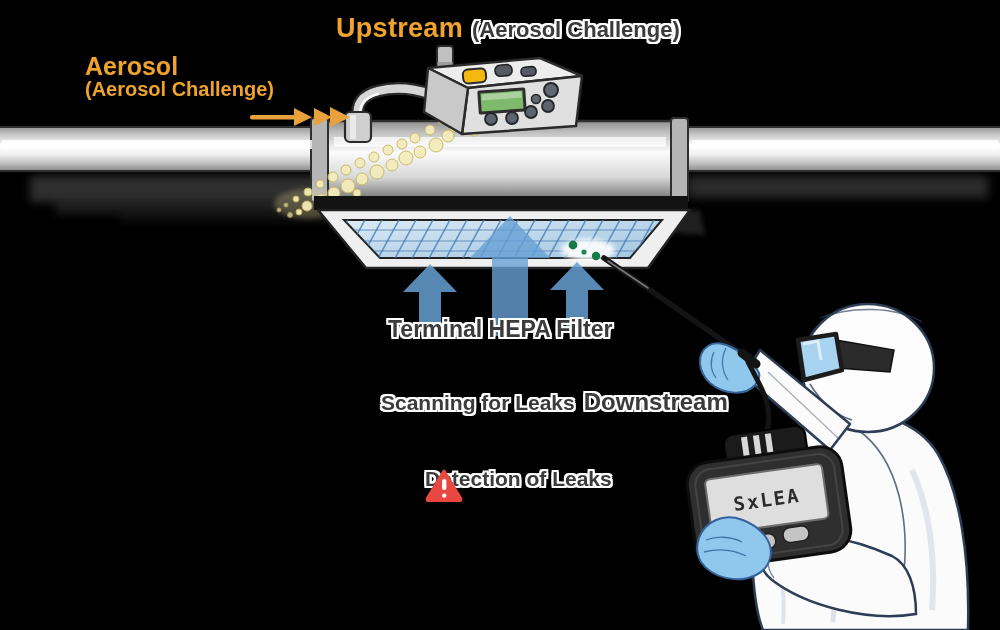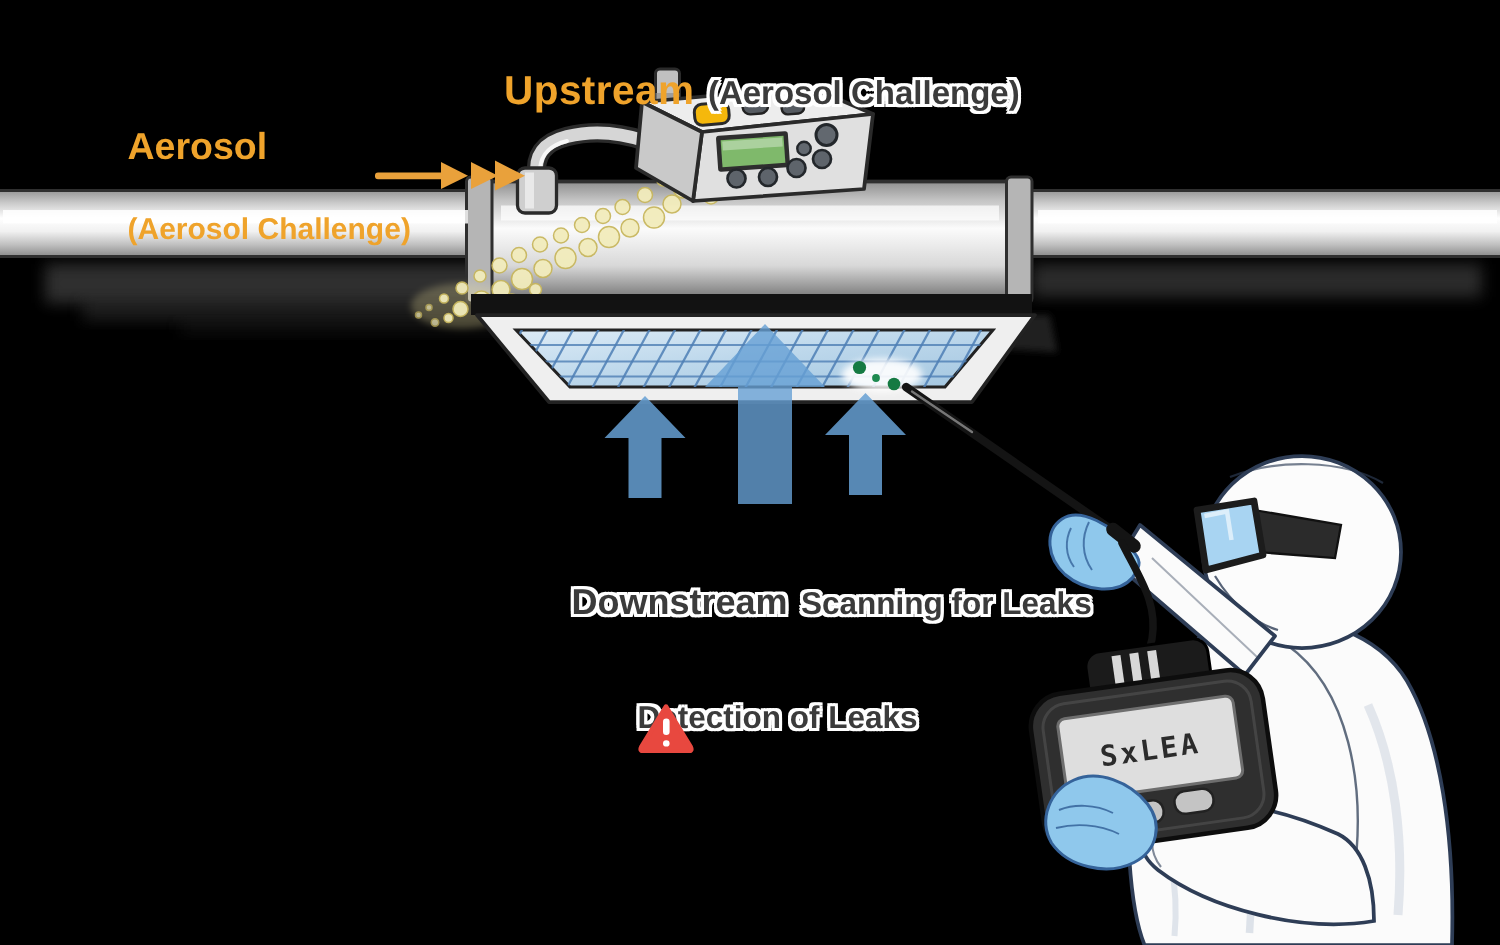--- a/index.html
+++ b/index.html
@@ -2,21 +2,21 @@
 <html><head>
 <meta charset="utf-8">
 <style>
   html,body{margin:0;padding:0;background:#000;}
   .stage{
     position:relative;width:1000px;height:630px;background:#000;overflow:hidden;
     font-family:"Liberation Sans","DejaVu Sans",sans-serif;
   }
   .stage svg{position:absolute;left:0;top:0;}
   .lbl{position:absolute;white-space:nowrap;font-weight:bold;line-height:1.05;}
-  .orange{color:#EFA32B;margin-top:32px;}
+  .orange{color:#EFA32B;}
   .outlined{
     color:#3B3B3B;
     text-shadow:
       -2px -2px 0 #fff, 2px -2px 0 #fff, -2px 2px 0 #fff, 2px 2px 0 #fff,
       0 -2px 0 #fff, 0 2px 0 #fff, -2px 0 0 #fff, 2px 0 0 #fff;
   }
   .row{display:flex;align-items:baseline;gap:9px;}
   .row2{display:flex;align-items:center;gap:10px;}
   .upstream-title{font-size:27px;letter-spacing:.3px;}
   .upstream-sub{font-size:22px;}
@@ -267,24 +267,25 @@
   <div class="lbl row" style="left:336px;top:14px;">
     <span class="orange upstream-title">Upstream</span>
     <span class="outlined upstream-sub">(Aerosol Challenge)</span>
   </div>
 
   <div class="lbl aerosol-block" style="left:85px;top:53px;width:230px;">
     <div class="orange aerosol-l1">Aerosol</div>
     <div class="orange aerosol-l2">(Aerosol Challenge)</div>
   </div>
 
+  <div class="lbl outlined terminal" style="left:388px;top:317px;">Terminal HEPA Filter</div>
 
   <div class="lbl row" style="left:381px;top:389px;">
+    <span class="outlined down-sub">Scanning for Leaks</span>
     <span class="outlined down-title">Downstream</span>
-    <span class="outlined down-sub">Scanning for Leaks</span>
   </div>
 
   <div class="lbl row2" style="left:425px;top:468px;">
     <svg width="38" height="34" viewBox="0 0 38 34">
       <path d="M19 3 L35.5 30 Q37 33 33 33 L5 33 Q1 33 2.5 30 Z" fill="#E8483F" stroke="#E8483F" stroke-width="3" stroke-linejoin="round"></path>
       <rect x="17" y="11" width="4.4" height="11" rx="2.2" fill="#FFFFFF"></rect>
       <rect x="17" y="25.5" width="4.4" height="4.2" rx="2.1" fill="#FFFFFF"></rect>
     </svg>
     <span class="outlined detect">Detection of Leaks</span>
   </div>

